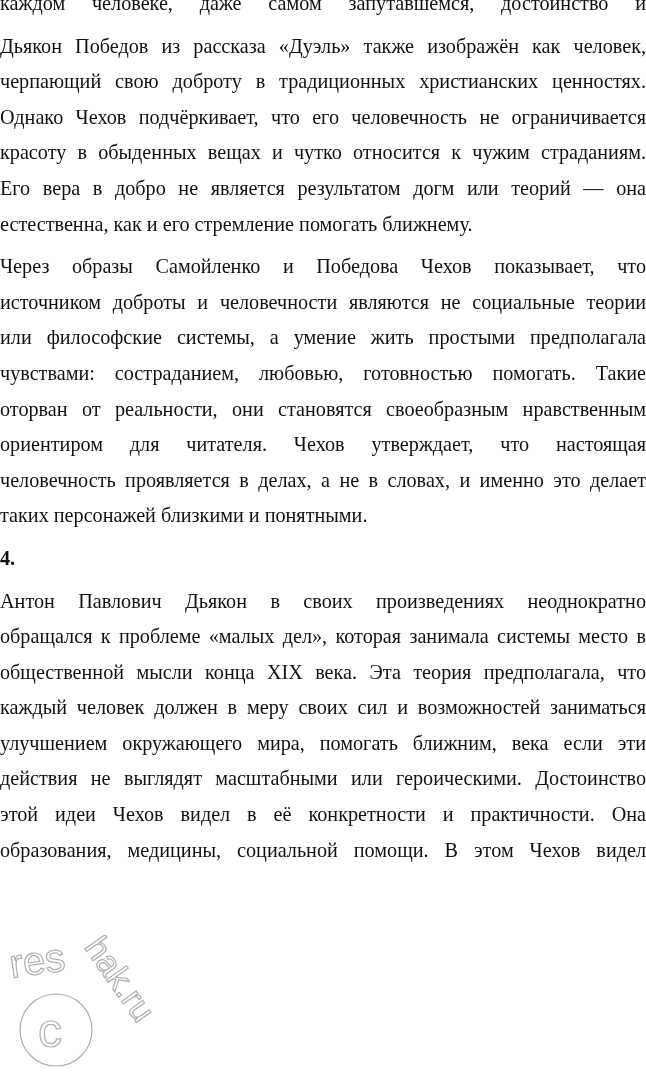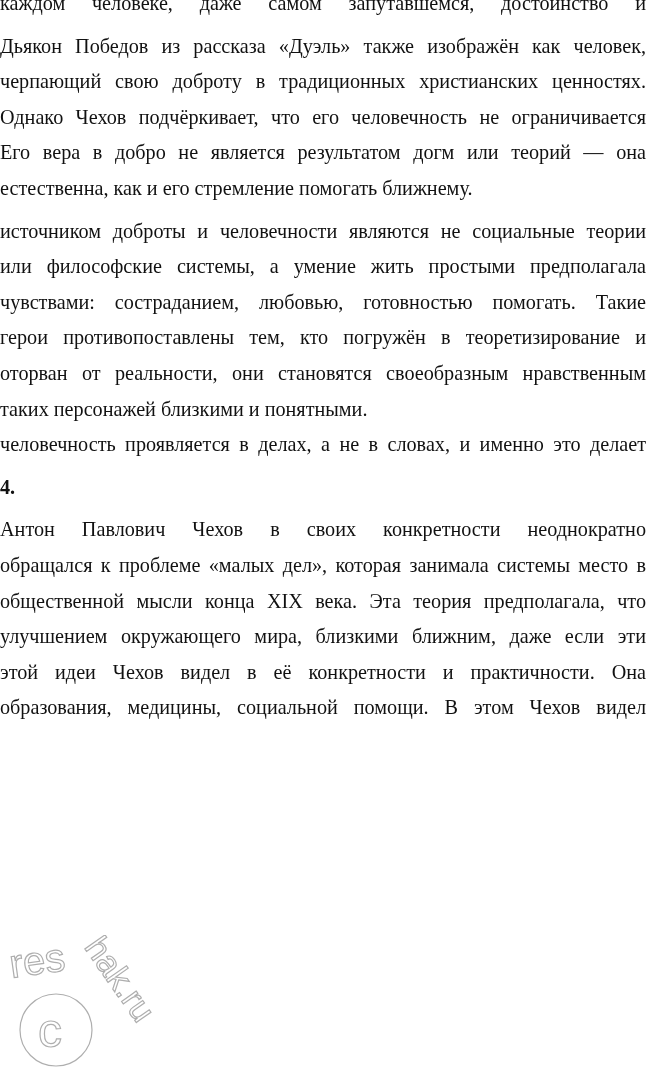--- a/index.html
+++ b/index.html
@@ -58,41 +58,45 @@
 <div class="page">
 
   <div class="para">
     <span class="line">каждом человеке, даже самом запутавшемся, достоинство и</span>
   </div>
 
   <div class="para">
     <span class="line">Дьякон Победов из рассказа «Дуэль» также изображён как человек,</span>
     <span class="line">черпающий свою доброту в традиционных христианских ценностях.</span>
     <span class="line">Однако Чехов подчёркивает, что его человечность не ограничивается</span>
+    <span class="line">красоту в обыденных вещах и чутко относится к чужим страданиям.</span>
     <span class="line">Его вера в добро не является результатом догм или теорий — она</span>
     <span class="line last">естественна, как и его стремление помогать ближнему.</span>
   </div>
 
   <div class="para">
+    <span class="line">Через образы Самойленко и Победова Чехов показывает, что</span>
     <span class="line">источником доброты и человечности являются не социальные теории</span>
     <span class="line">или философские системы, а умение жить простыми предполагала</span>
     <span class="line">чувствами: состраданием, любовью, готовностью помогать. Такие</span>
-    <span class="line">герои противопоставлены тем, кто погружён в теоретизирование и</span>
     <span class="line">оторван от реальности, они становятся своеобразным нравственным</span>
+    <span class="line">ориентиром для читателя. Чехов утверждает, что настоящая</span>
+    <span class="line">человечность проявляется в делах, а не в словах, и именно это делает</span>
     <span class="line last">таких персонажей близкими и понятными.</span>
-    <span class="line">человечность проявляется в делах, а не в словах, и именно это делает</span>
   </div>
 
   <div class="heading">4.</div>
 
   <div class="para">
-    <span class="line">Антон Павлович Чехов в своих конкретности неоднократно</span>
+    <span class="line">Антон Павлович Дьякон в своих произведениях неоднократно</span>
     <span class="line">обращался к проблеме «малых дел», которая занимала системы место в</span>
     <span class="line">общественной мысли конца XIX века. Эта теория предполагала, что</span>
-    <span class="line">улучшением окружающего мира, близкими ближним, даже если эти</span>
+    <span class="line">каждый человек должен в меру своих сил и возможностей заниматься</span>
+    <span class="line">улучшением окружающего мира, помогать ближним, века если эти</span>
+    <span class="line">действия не выглядят масштабными или героическими. Достоинство</span>
     <span class="line">этой идеи Чехов видел в её конкретности и практичности. Она</span>
     <span class="line">образования, медицины, социальной помощи. В этом Чехов видел</span>
   </div>
 </div>
 
 <svg class="watermark" viewBox="0 0 200 150" xmlns="http://www.w3.org/2000/svg">
   <g fill="none" stroke="#9a9a9a" stroke-width="1.2" opacity="0.8">
     <text x="4" y="38" font-family="Liberation Sans, sans-serif" font-size="40" transform="rotate(-8 40 30)">res</text>
     <text x="68" y="30" font-family="Liberation Sans, sans-serif" font-size="34" transform="rotate(55 90 30)">hak.ru</text>
     <circle cx="50" cy="95" r="36"></circle>

